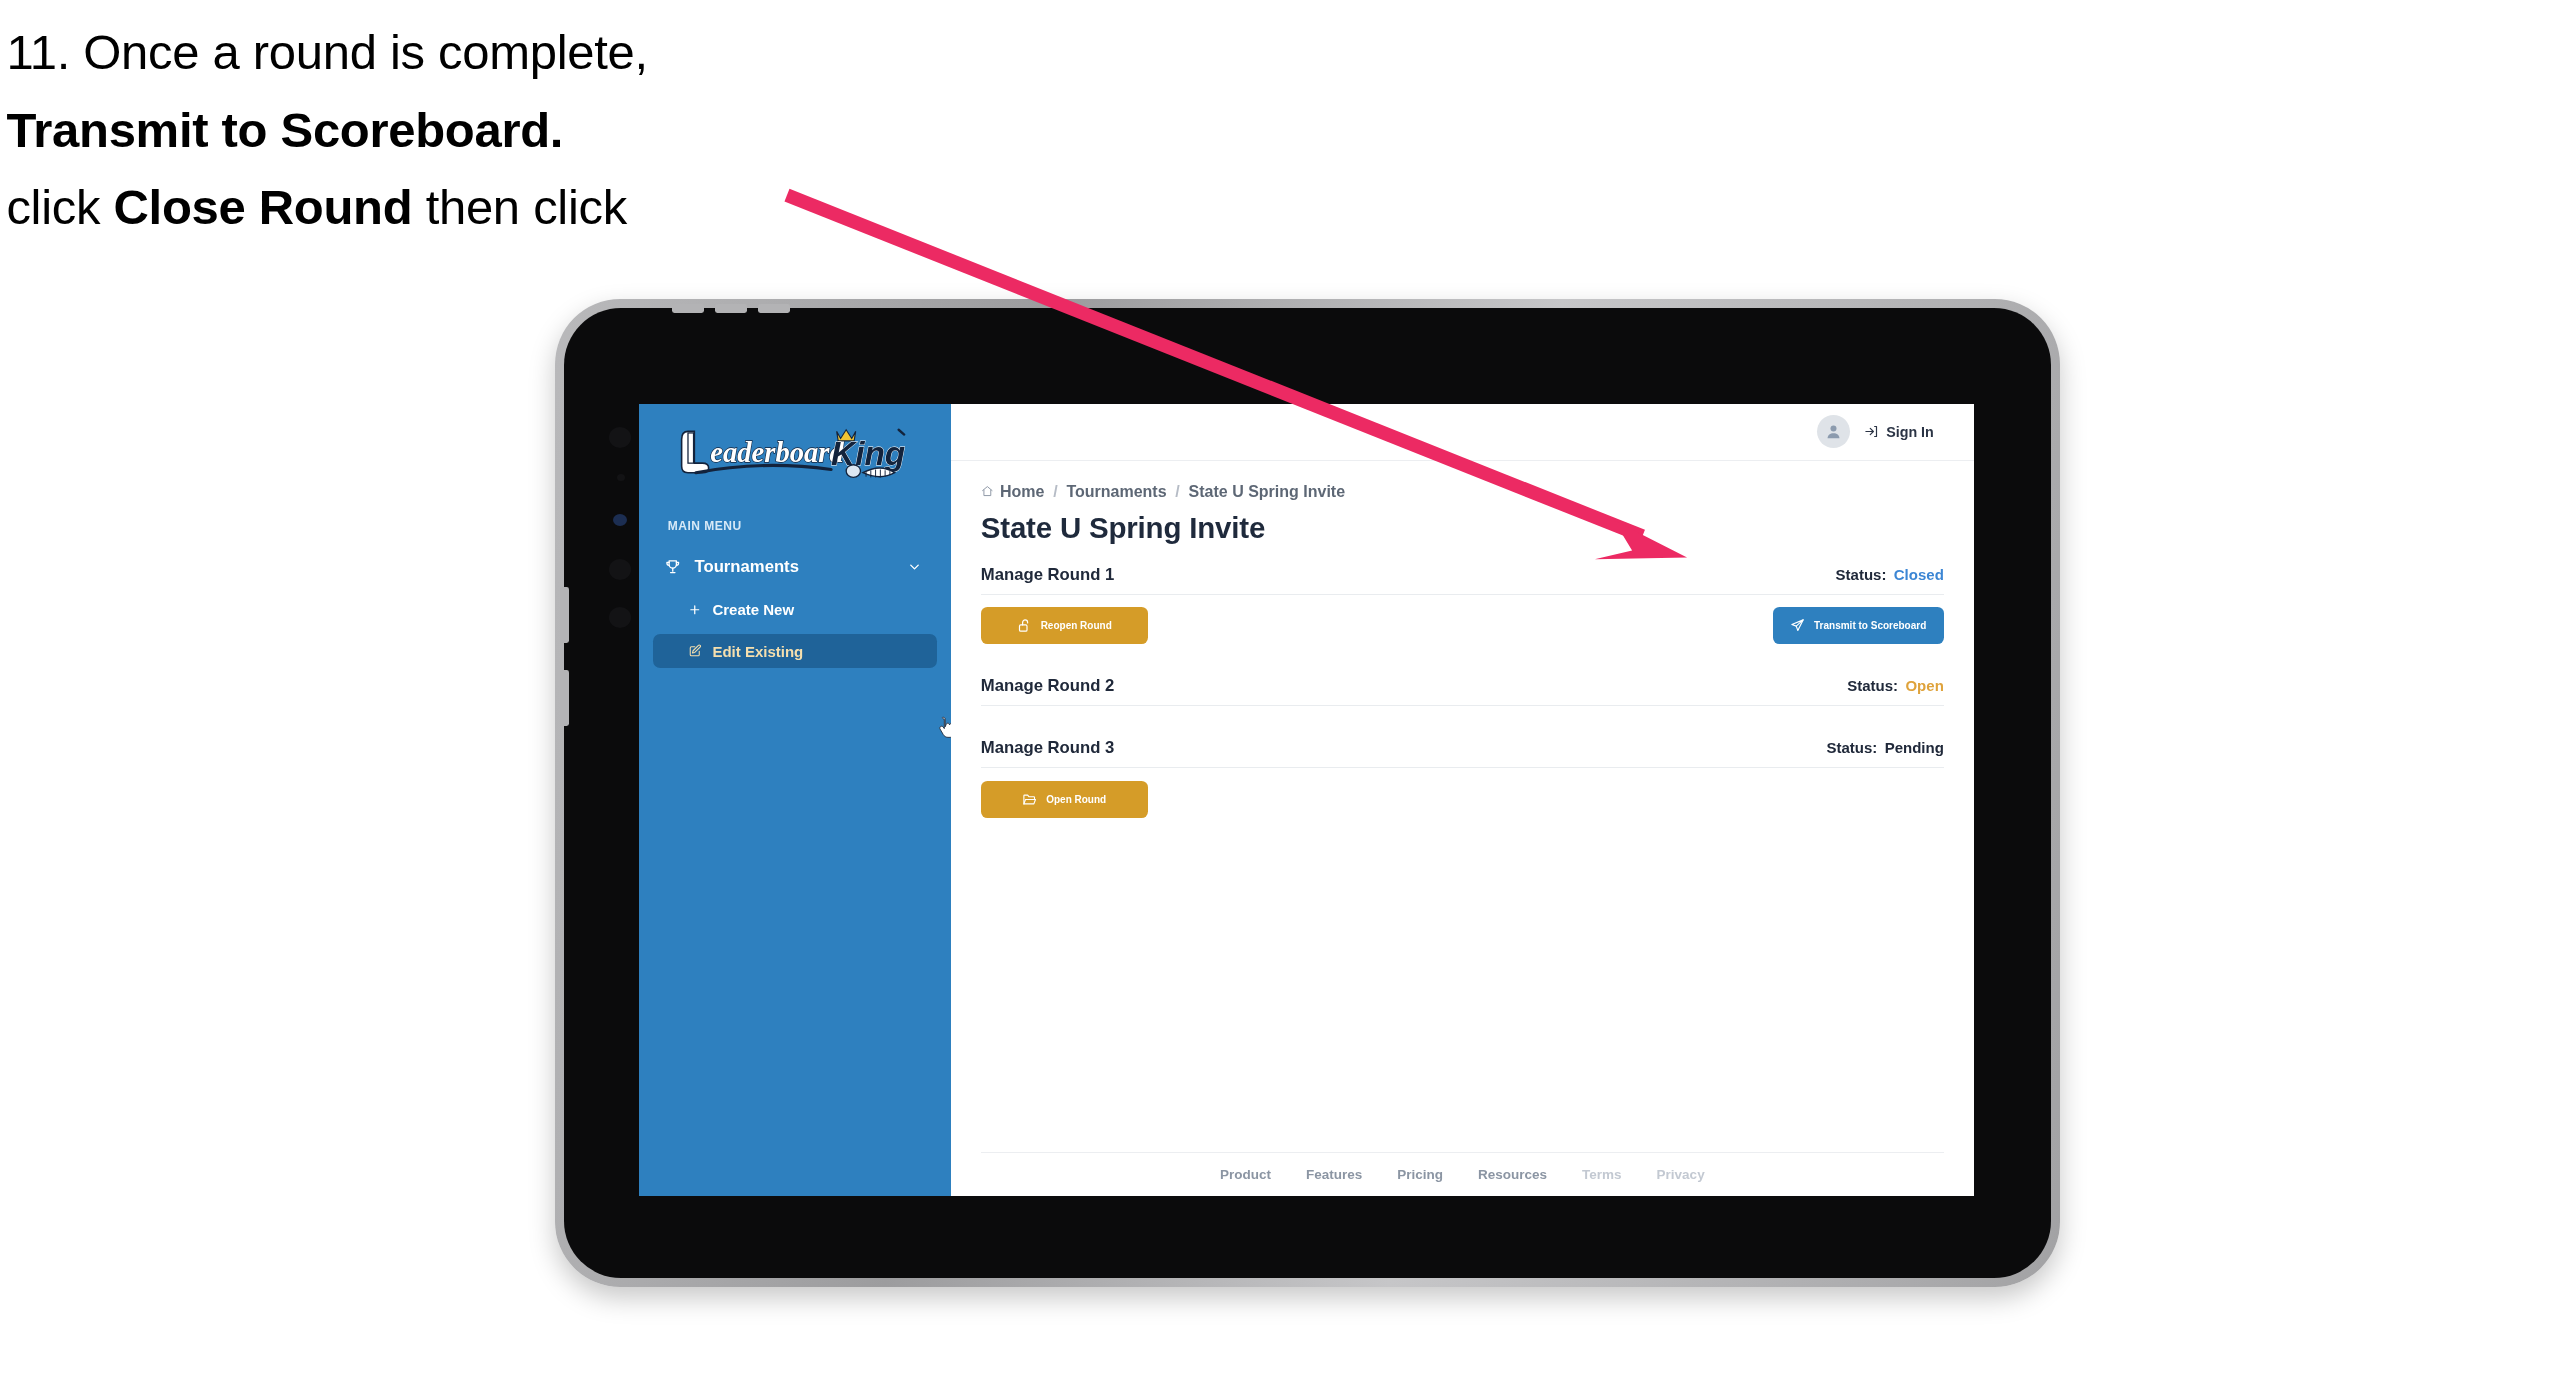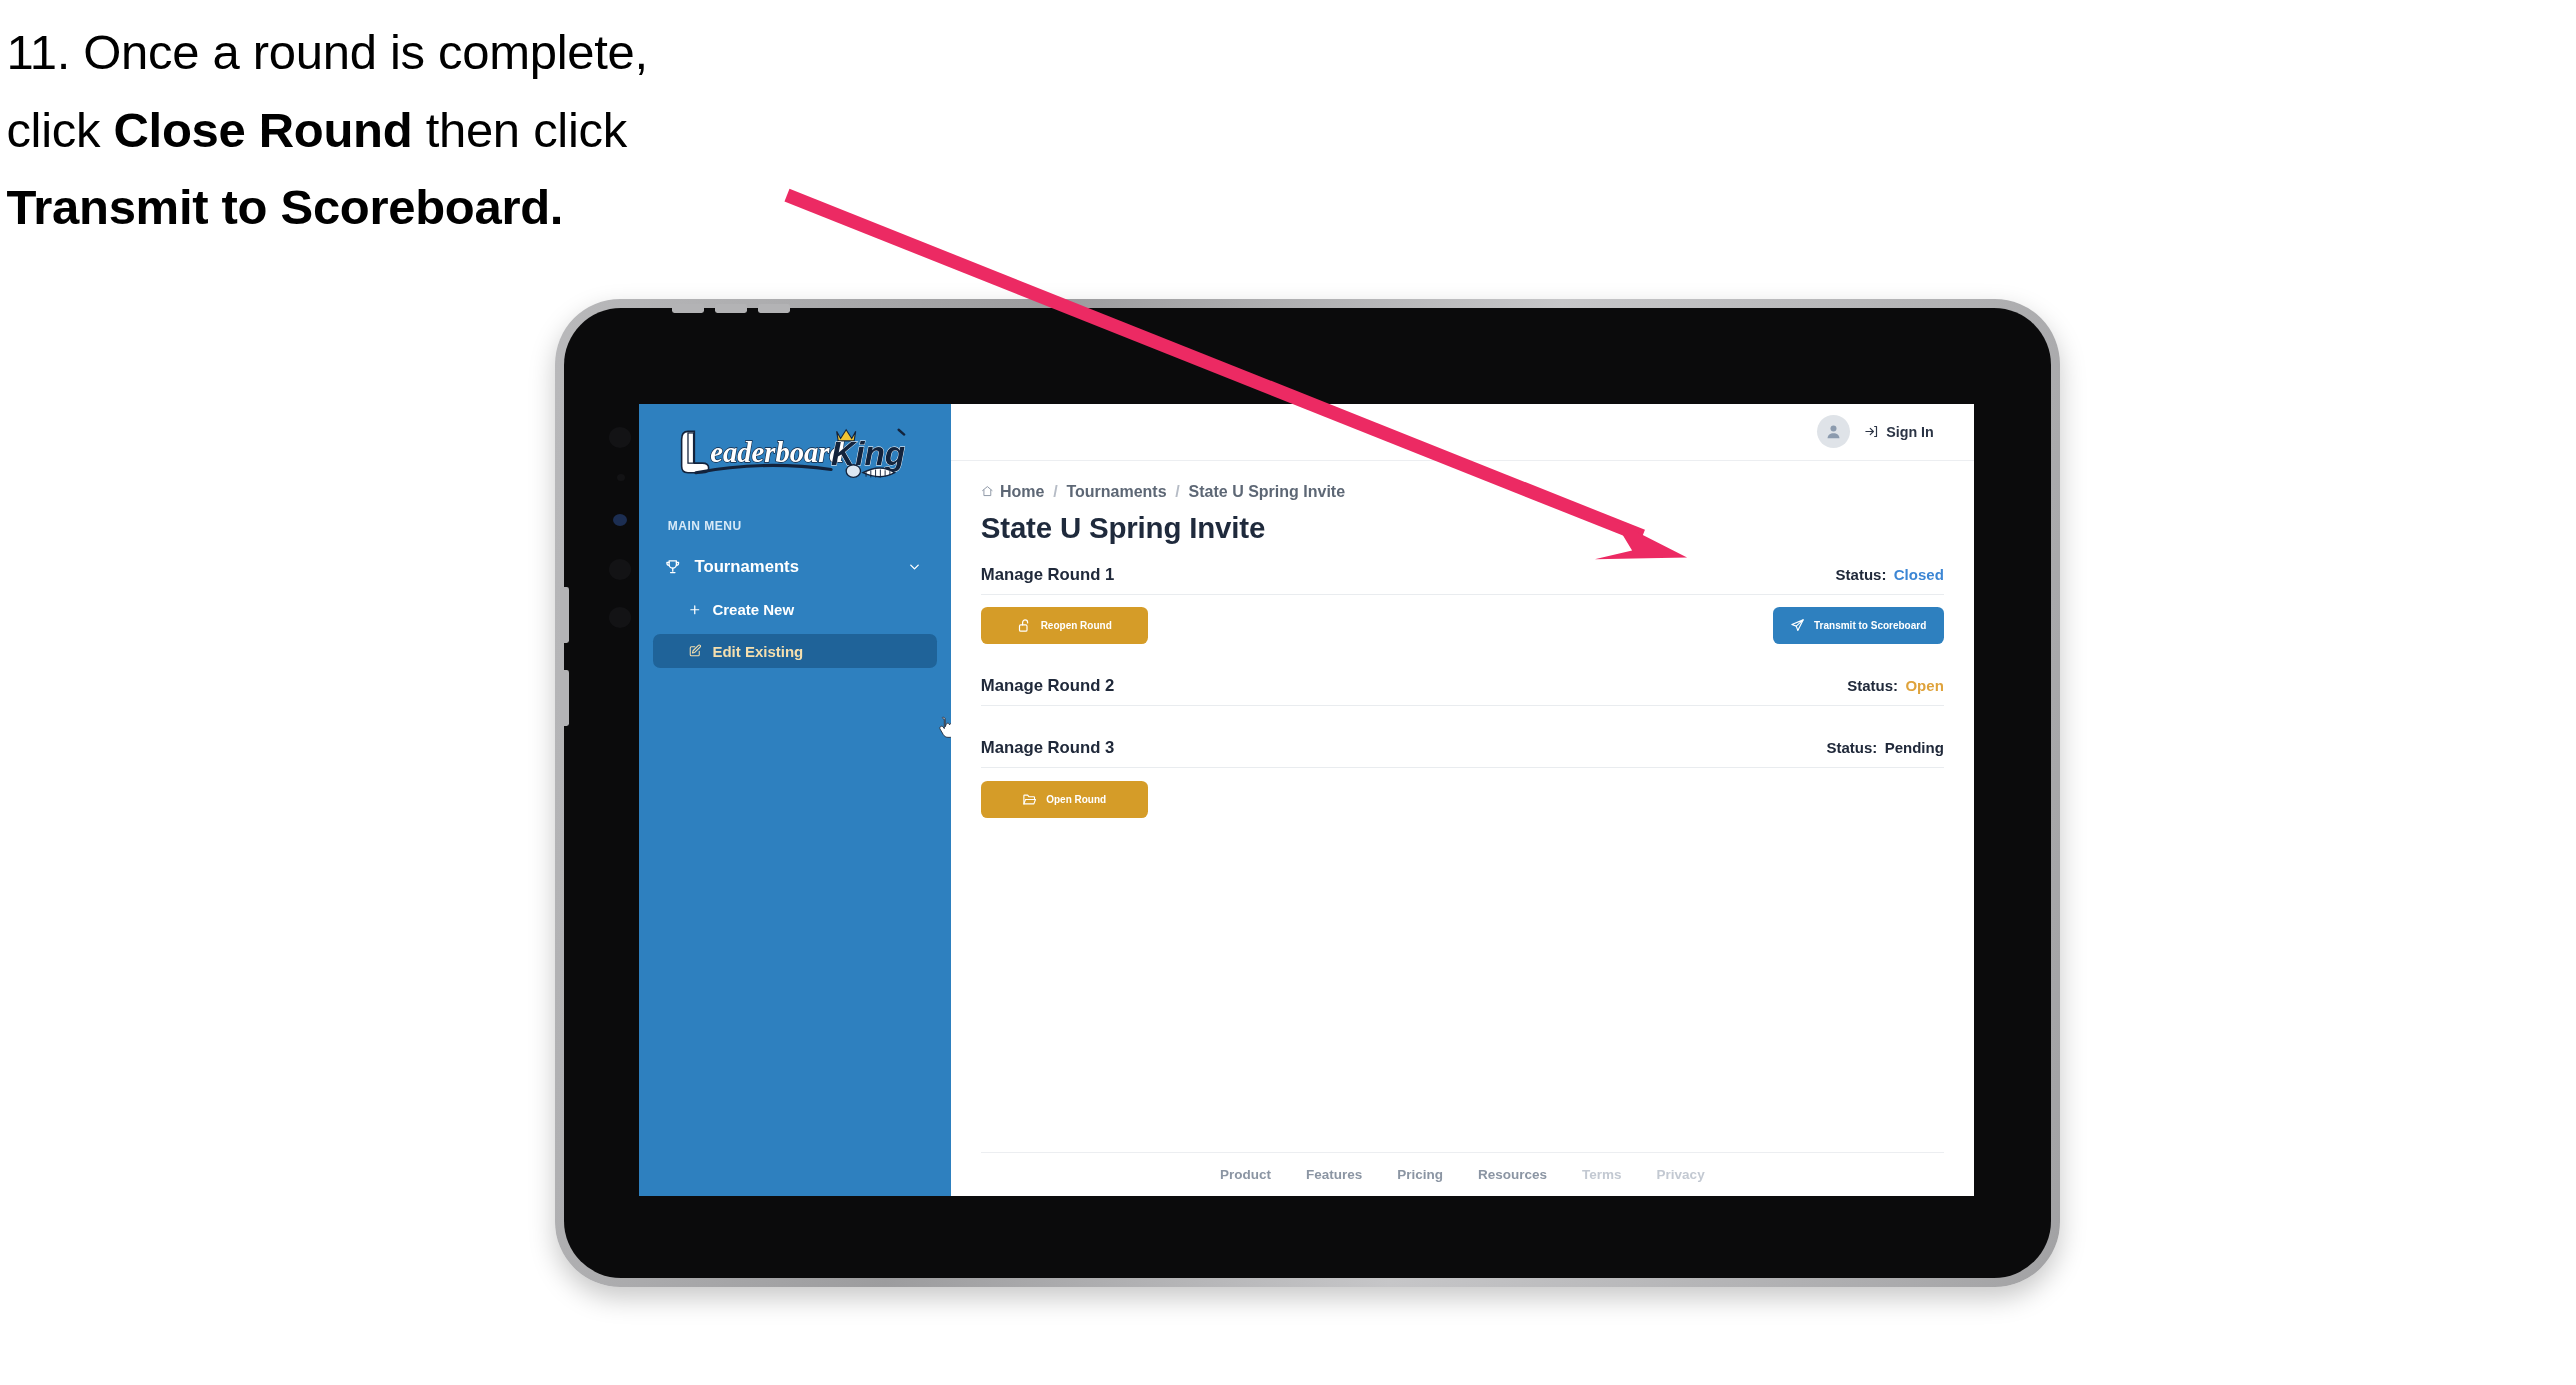--- a/index.html
+++ b/index.html
@@ -299,22 +299,22 @@
     color: #8b95a3;
     text-decoration: none;
   }
   .footer a.muted { color: #c3c9d2; }
 </style>
 </head>
 <body>
 
 <div class="caption">
   <div><span>11. Once a round is complete,</span></div>
+  <div><span class="b">Transmit to Scoreboard.</span></div>
   <div><span>click </span><span class="b">Close Round</span><span> then click</span></div>
-  <div><span class="b">Transmit to Scoreboard.</span></div>
 </div>
 
 <div class="device">
   <div class="device-inner">
     <div class="device-btn btn-top-1"></div>
     <div class="device-btn btn-top-2"></div>
     <div class="device-btn btn-top-3"></div>
     <div class="device-btn btn-left-1"></div>
     <div class="device-btn btn-left-2"></div>
     <div class="bezel-dot dot-a"></div>

